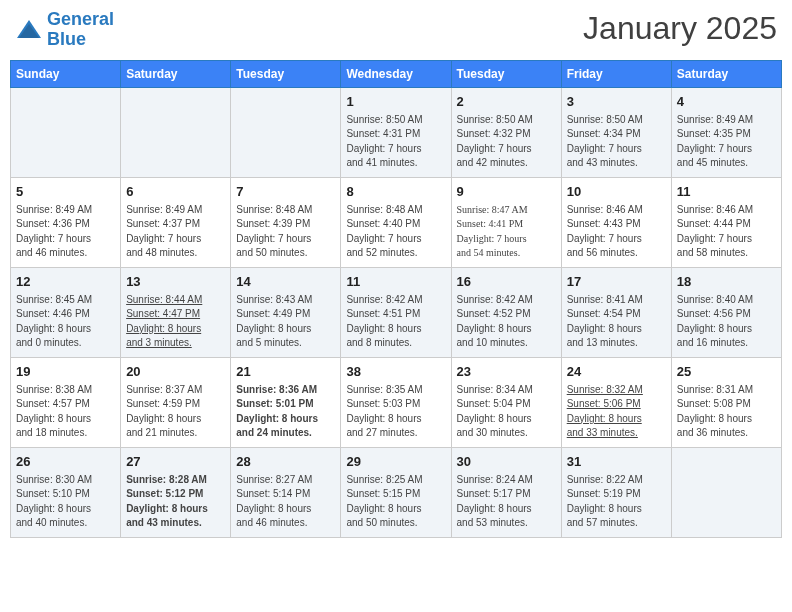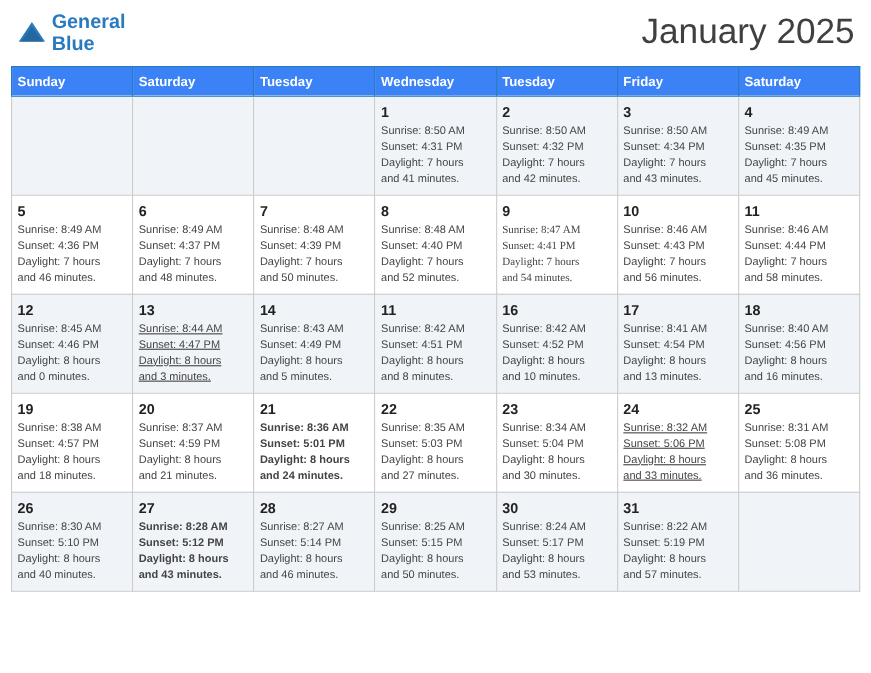--- a/index.html
+++ b/index.html
@@ -280,21 +280,21 @@
 and 21 minutes.</div>
         </td>
         <td>
           <span class="day-number">21</span>
           <div class="day-info" style="white-space: pre-line; font-weight: bold;">Sunrise: 8:36 AM
 Sunset: 5:01 PM
 Daylight: 8 hours
 and 24 minutes.</div>
         </td>
         <td>
-          <span class="day-number">22</span>
+          <span class="day-number">38</span>
           <div class="day-info" style="white-space: pre-line;">Sunrise: 8:35 AM
 Sunset: 5:03 PM
 Daylight: 8 hours
 and 27 minutes.</div>
         </td>
         <td>
           <span class="day-number">23</span>
           <div class="day-info" style="white-space: pre-line;">Sunrise: 8:34 AM
 Sunset: 5:04 PM
 Daylight: 8 hours

